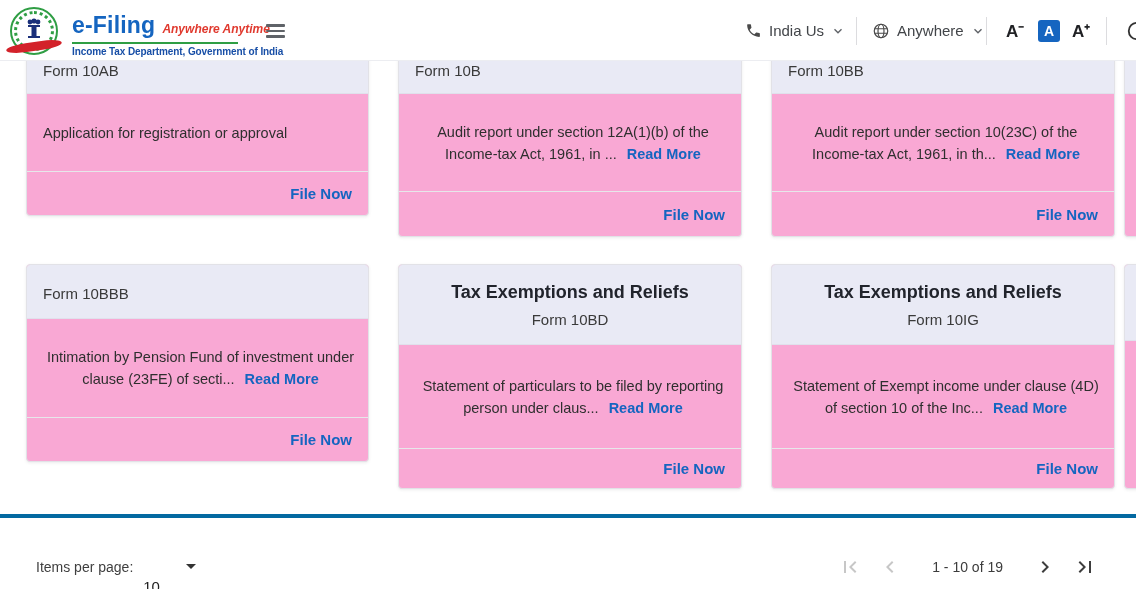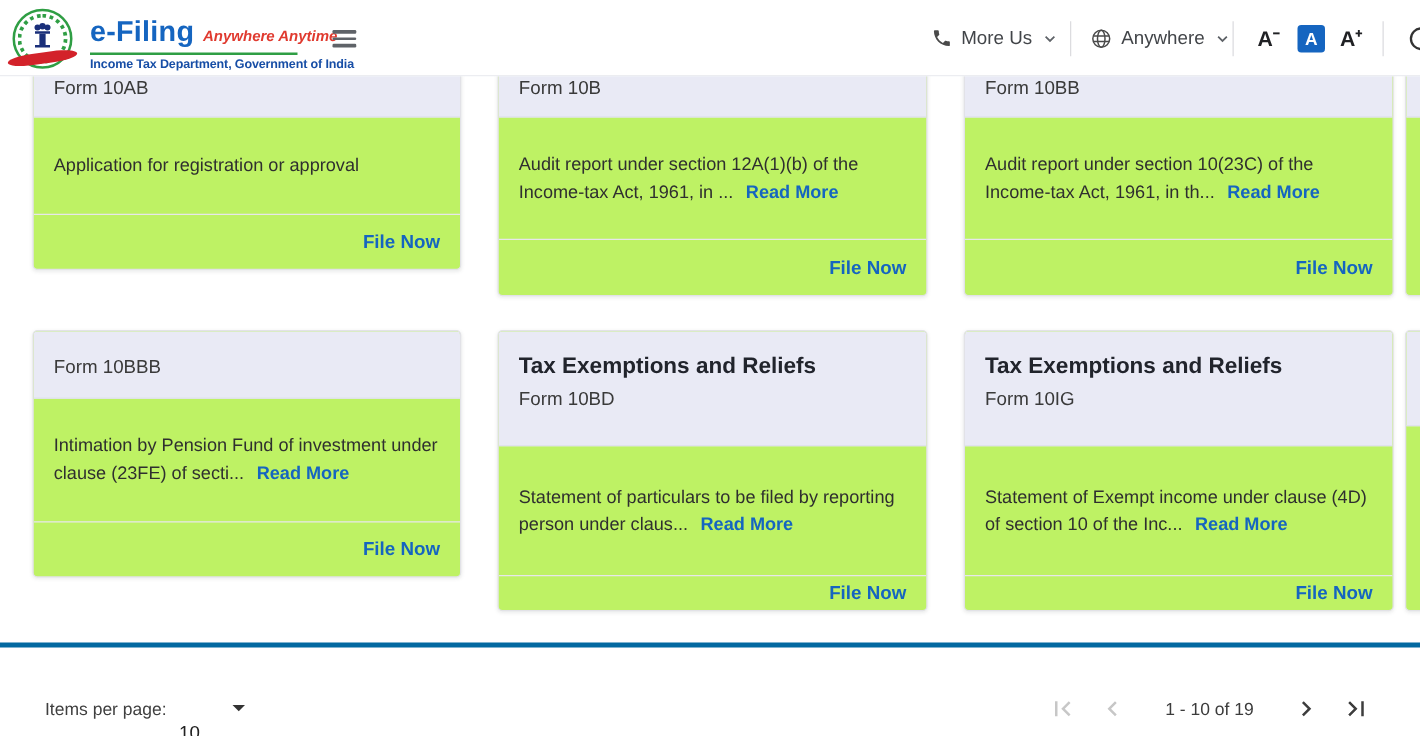--- a/index.html
+++ b/index.html
@@ -43,23 +43,24 @@
   .f-dec { left:1006px; } .f-inc { left:1072px; }
   .f-box {
     position:absolute; left:1038px; top:31px; transform:translateY(-50%);
     width:22px; height:22px; background:#1565c0; border-radius:3px;
     color:#fff; font-size:14px; font-weight:bold; display:flex; align-items:center; justify-content:center; cursor:pointer;
   }
   .contrast { position:absolute; left:1126px; top:20px; cursor:pointer; }
 
   
   .card {
-    position:absolute; background:#bef264; border:1px solid #e2e2e7; border-radius:4px;
+    position:absolute; background:#f9a8d4; border:1px solid #e2e2e7; border-radius:4px;
     box-shadow:0 1px 3px rgba(60,64,67,.10); display:flex; flex-direction:column; overflow:hidden;
     z-index:1;
+    text-align:center;
   }
   .card-head { background:#e9eaf5; border-bottom:1px solid #e0e1ec; padding:0 16px; flex:none; }
   .form-label { font-size:15px; color:#3a3a3a; }
   .card-title { font-size:18px; font-weight:bold; color:#21242c; }
   .card-sub { font-size:15px; color:#3a3a3a; margin-top:8px; }
   .card-body { flex:none; display:flex; align-items:center; padding:0 10px 0 16px; }
   .card-body p { font-size:14.5px; line-height:22px; color:#2f2f2f; }
   .read-more { color:#1565c0; font-weight:bold; margin-left:10px; white-space:nowrap; cursor:pointer; text-decoration:none; }
   .card-foot {
     flex:1; border-top:1px solid #e7e7ea; display:flex; align-items:center;
@@ -71,21 +72,21 @@
   .c2 { left:398px; top:33px;  width:344px; height:204px; }
   .c3 { left:771px; top:33px;  width:344px; height:204px; }
   .c4 { left:26px;  top:264px; width:343px; height:198px; }
   .c5 { left:398px; top:264px; width:344px; height:225px; }
   .c6 { left:771px; top:264px; width:344px; height:225px; }
   .r1head { height:60px; display:flex; align-items:center; padding-top:14px; }
   .c1 .card-body { height:77px; }
   .c2 .card-body, .c3 .card-body { height:97px; }
   .c4 .card-head { height:54px; display:flex; align-items:center; padding-top:4px; }
   .c4 .card-body { height:98px; }
-  .c5 .card-head, .c6 .card-head { height:92px; padding-top:17px; }
+  .c5 .card-head, .c6 .card-head { height:80px; padding-top:17px; }
   .c5 .card-body, .c6 .card-body { height:103px; }
 
   .sliver { left:1124px; width:40px; }
   .sv1 { top:33px; height:204px; }
   .sv2 { top:264px; height:225px; }
   .sv1 .card-head { height:60px; }
   .sv2 .card-head { height:76px; }
   .sliver .card-body { flex:1; }
 
   
@@ -228,21 +229,21 @@
     <div class="hamburger">
       <span></span>
         <span></span>
         <span></span>
     </div>
 
     <div class="tb-group tb-callus">
       <svg width="17" height="17" viewBox="0 0 24 24" fill="#4a4a4a">
           <path d="M6.62 10.79c1.44 2.83 3.76 5.14 6.59 6.59l2.2-2.2c.27-.27.67-.36 1.02-.24 1.12.37 2.33.57 3.57.57.55 0 1 .45 1 1V20c0 .55-.45 1-1 1-9.39 0-17-7.61-17-17 0-.55.45-1 1-1h3.5c.55 0 1 .45 1 1 0 1.25.2 2.45.57 3.57.11.35.03.74-.25 1.02l-2.2 2.2z"></path>
         </svg>
-      <span>More Us</span>
+      <span>India Us</span>
       <svg width="14" height="14" viewBox="0 0 24 24" fill="none" stroke="#5f6368" stroke-width="2.4">
           <path d="M6 9l6 6 6-6"></path>
         </svg>
     </div>
 
     <div class="tb-divider tbd1"></div>
 
     <div class="tb-group tb-lang">
       <svg width="18" height="18" viewBox="0 0 24 24" fill="none" stroke="#4a4a4a" stroke-width="1.6">
         <circle cx="12" cy="12" r="9"></circle>

